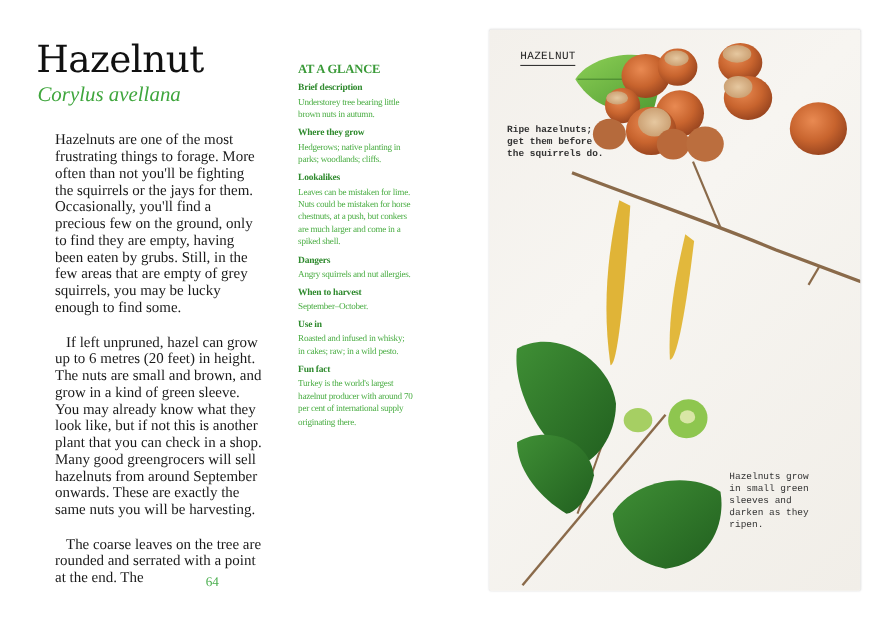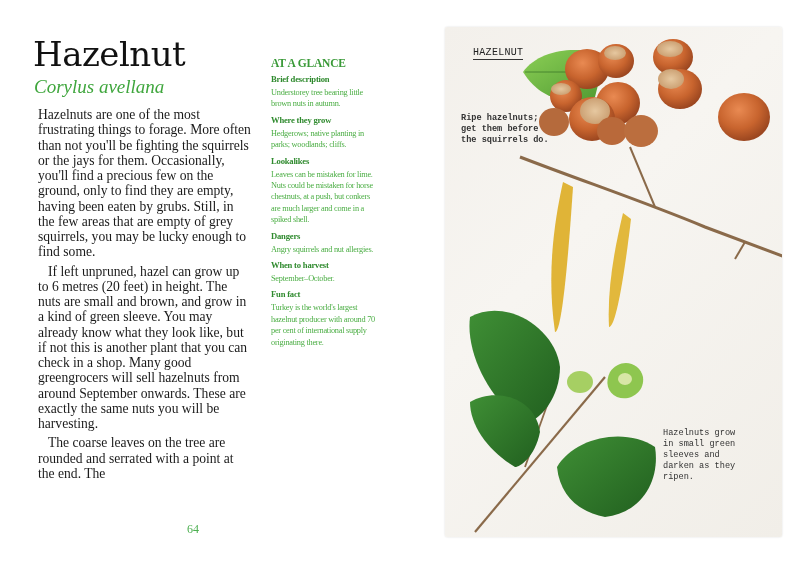--- a/index.html
+++ b/index.html
@@ -1,21 +1,21 @@
 <!DOCTYPE html>
 <html><head>
 <meta charset="utf-8">
 <style>
   html, body { margin:0; padding:0; }
   body { width:810px; height:561px; background:#ffffff; position:relative; overflow:hidden; font-family:"Liberation Serif", serif; }
   .left-page { position:absolute; left:0; top:0; width:405px; height:561px; background:#ffffff; }
   .title { position:absolute; left:33px; top:34px; font-family:"DejaVu Serif", serif; font-size:34px; line-height:40px; color:#111; letter-spacing:-0.5px; }
   .latin { position:absolute; left:34px; top:76px; font-family:"Liberation Serif", serif; font-style:italic; font-size:19px; color:#3fa63d; }
   .body-text { position:absolute; left:34px; top:103px; width:222px; font-family:"Liberation Serif", serif; font-size:13.6px; line-height:15.25px; color:#1a1a1a; }
-  .body-text p { margin:4px; text-indent:0; }
+  .body-text p { margin:16px; text-indent:0; }
   .body-text p + p { text-indent:10px; }
   .page-num { position:absolute; left:187px; top:522px; font-family:"Liberation Serif", serif; font-size:12px; color:#4caf50; }
   .glance { position:absolute; left:271px; top:57px; width:104px; font-family:Liberation Serif, serif; color:#3b9a3a; }
   .glance-title { font-weight:bold; font-size:11.5px; letter-spacing:-0.2px; color:#3a9a38; margin-bottom:5px; }
   .g-item { margin-bottom:5px; }
   .g-label { font-weight:bold; font-size:8.6px; line-height:11px; color:#2f8a2e; margin-bottom:2px; letter-spacing:-0.2px; }
   .g-text { font-size:8.3px; line-height:11.4px; color:#4cae45; letter-spacing:-0.25px; }
   .card { position:absolute; left:445px; top:27px; width:337px; height:510px; background:linear-gradient(135deg,#f3f0eb 0%,#f7f5f1 40%,#f1eee8 100%); box-shadow:0 0 2px rgba(0,0,0,0.15); border-radius:2px; }
   .card-label { position:absolute; left:28px; top:20px; font-family:"Liberation Mono", monospace; font-size:10px; color:#222; border-bottom:1px solid #333; padding-bottom:1px; letter-spacing:0.3px; }
   .caption { position:absolute; font-family:"Liberation Mono", monospace; font-size:8.6px; line-height:11px; color:#333; white-space:pre; }
@@ -48,20 +48,24 @@
       <div class="g-label">Lookalikes</div>
       <div class="g-text">Leaves can be mistaken for lime. Nuts could be mistaken for horse chestnuts, at a push, but conkers are much larger and come in a spiked shell.</div>
     </div>
     <div class="g-item">
       <div class="g-label">Dangers</div>
       <div class="g-text">Angry squirrels and nut allergies.</div>
     </div>
     <div class="g-item">
       <div class="g-label">When to harvest</div>
       <div class="g-text">September–October.</div>
+    </div>
+    <div class="g-item">
+      <div class="g-label">Use in</div>
+      <div class="g-text">Roasted and infused in whisky; in cakes; raw; in a wild pesto.</div>
     </div>
     <div class="g-item">
       <div class="g-label">Fun fact</div>
       <div class="g-text">Turkey is the world's largest hazelnut producer with around 70 per cent of international supply originating there.</div>
     </div>
   </div>
 </div>
 
 <div class="card">
   <svg class="illus" viewBox="0 0 337 510">

